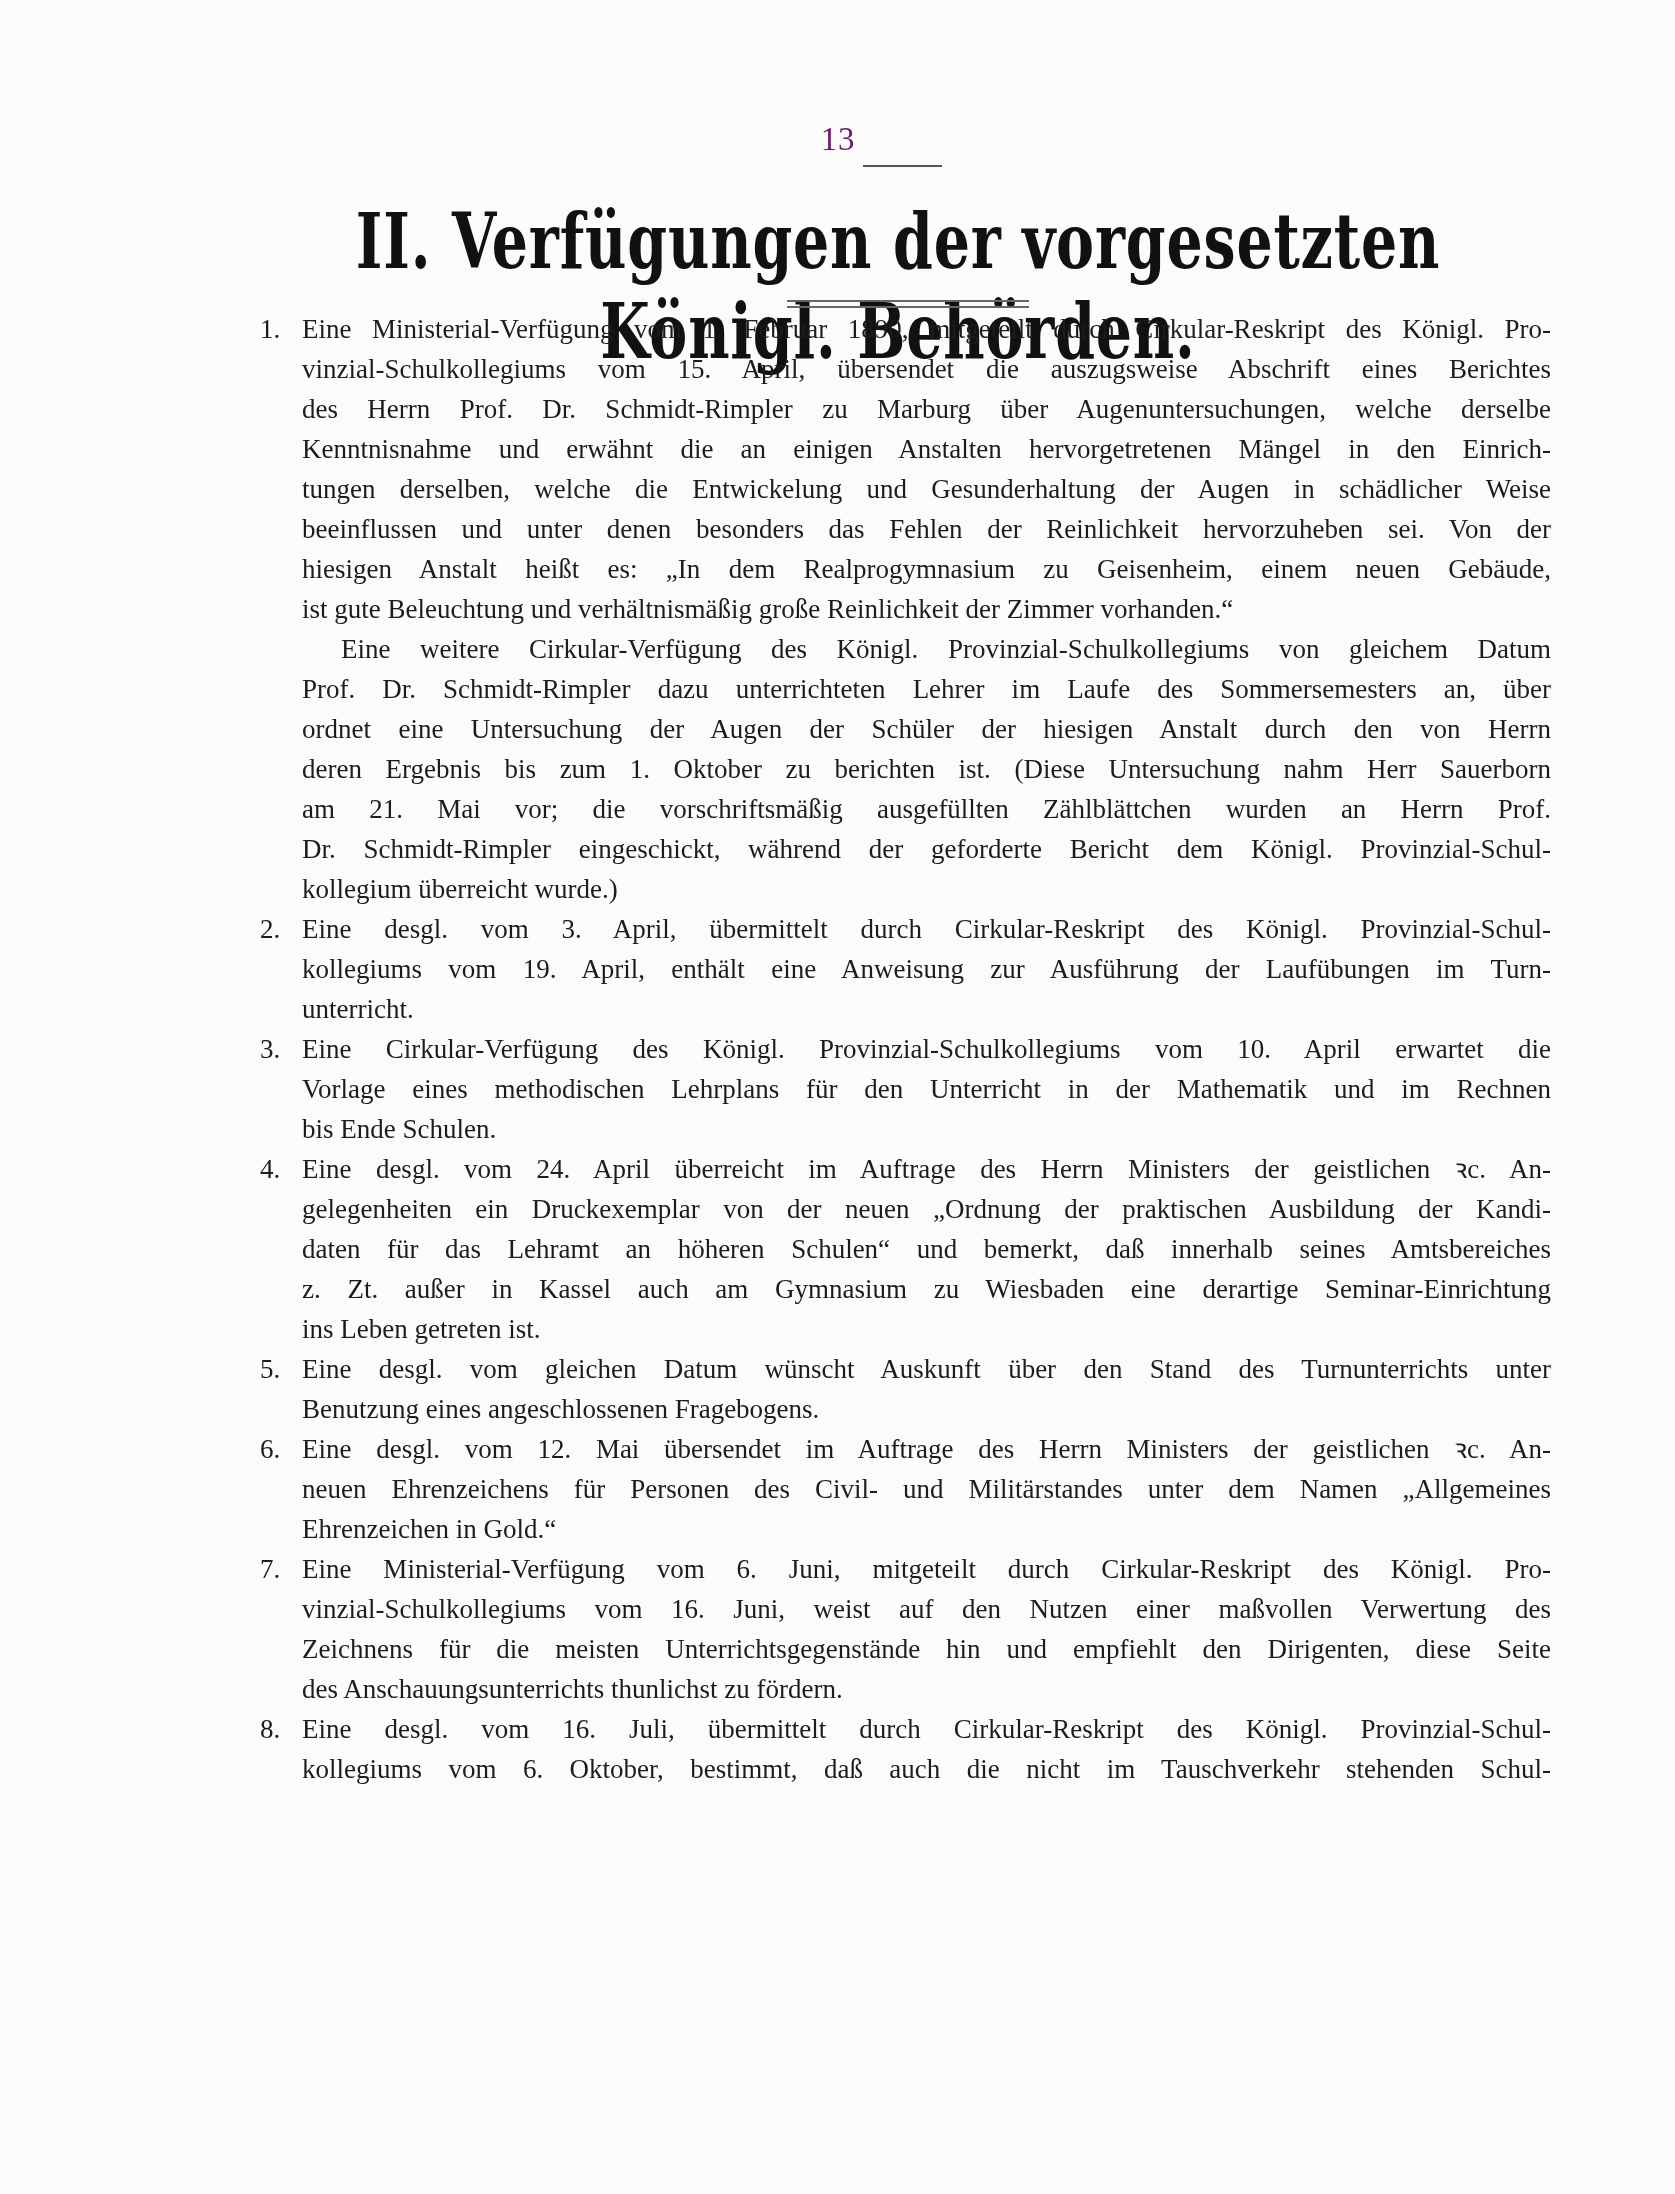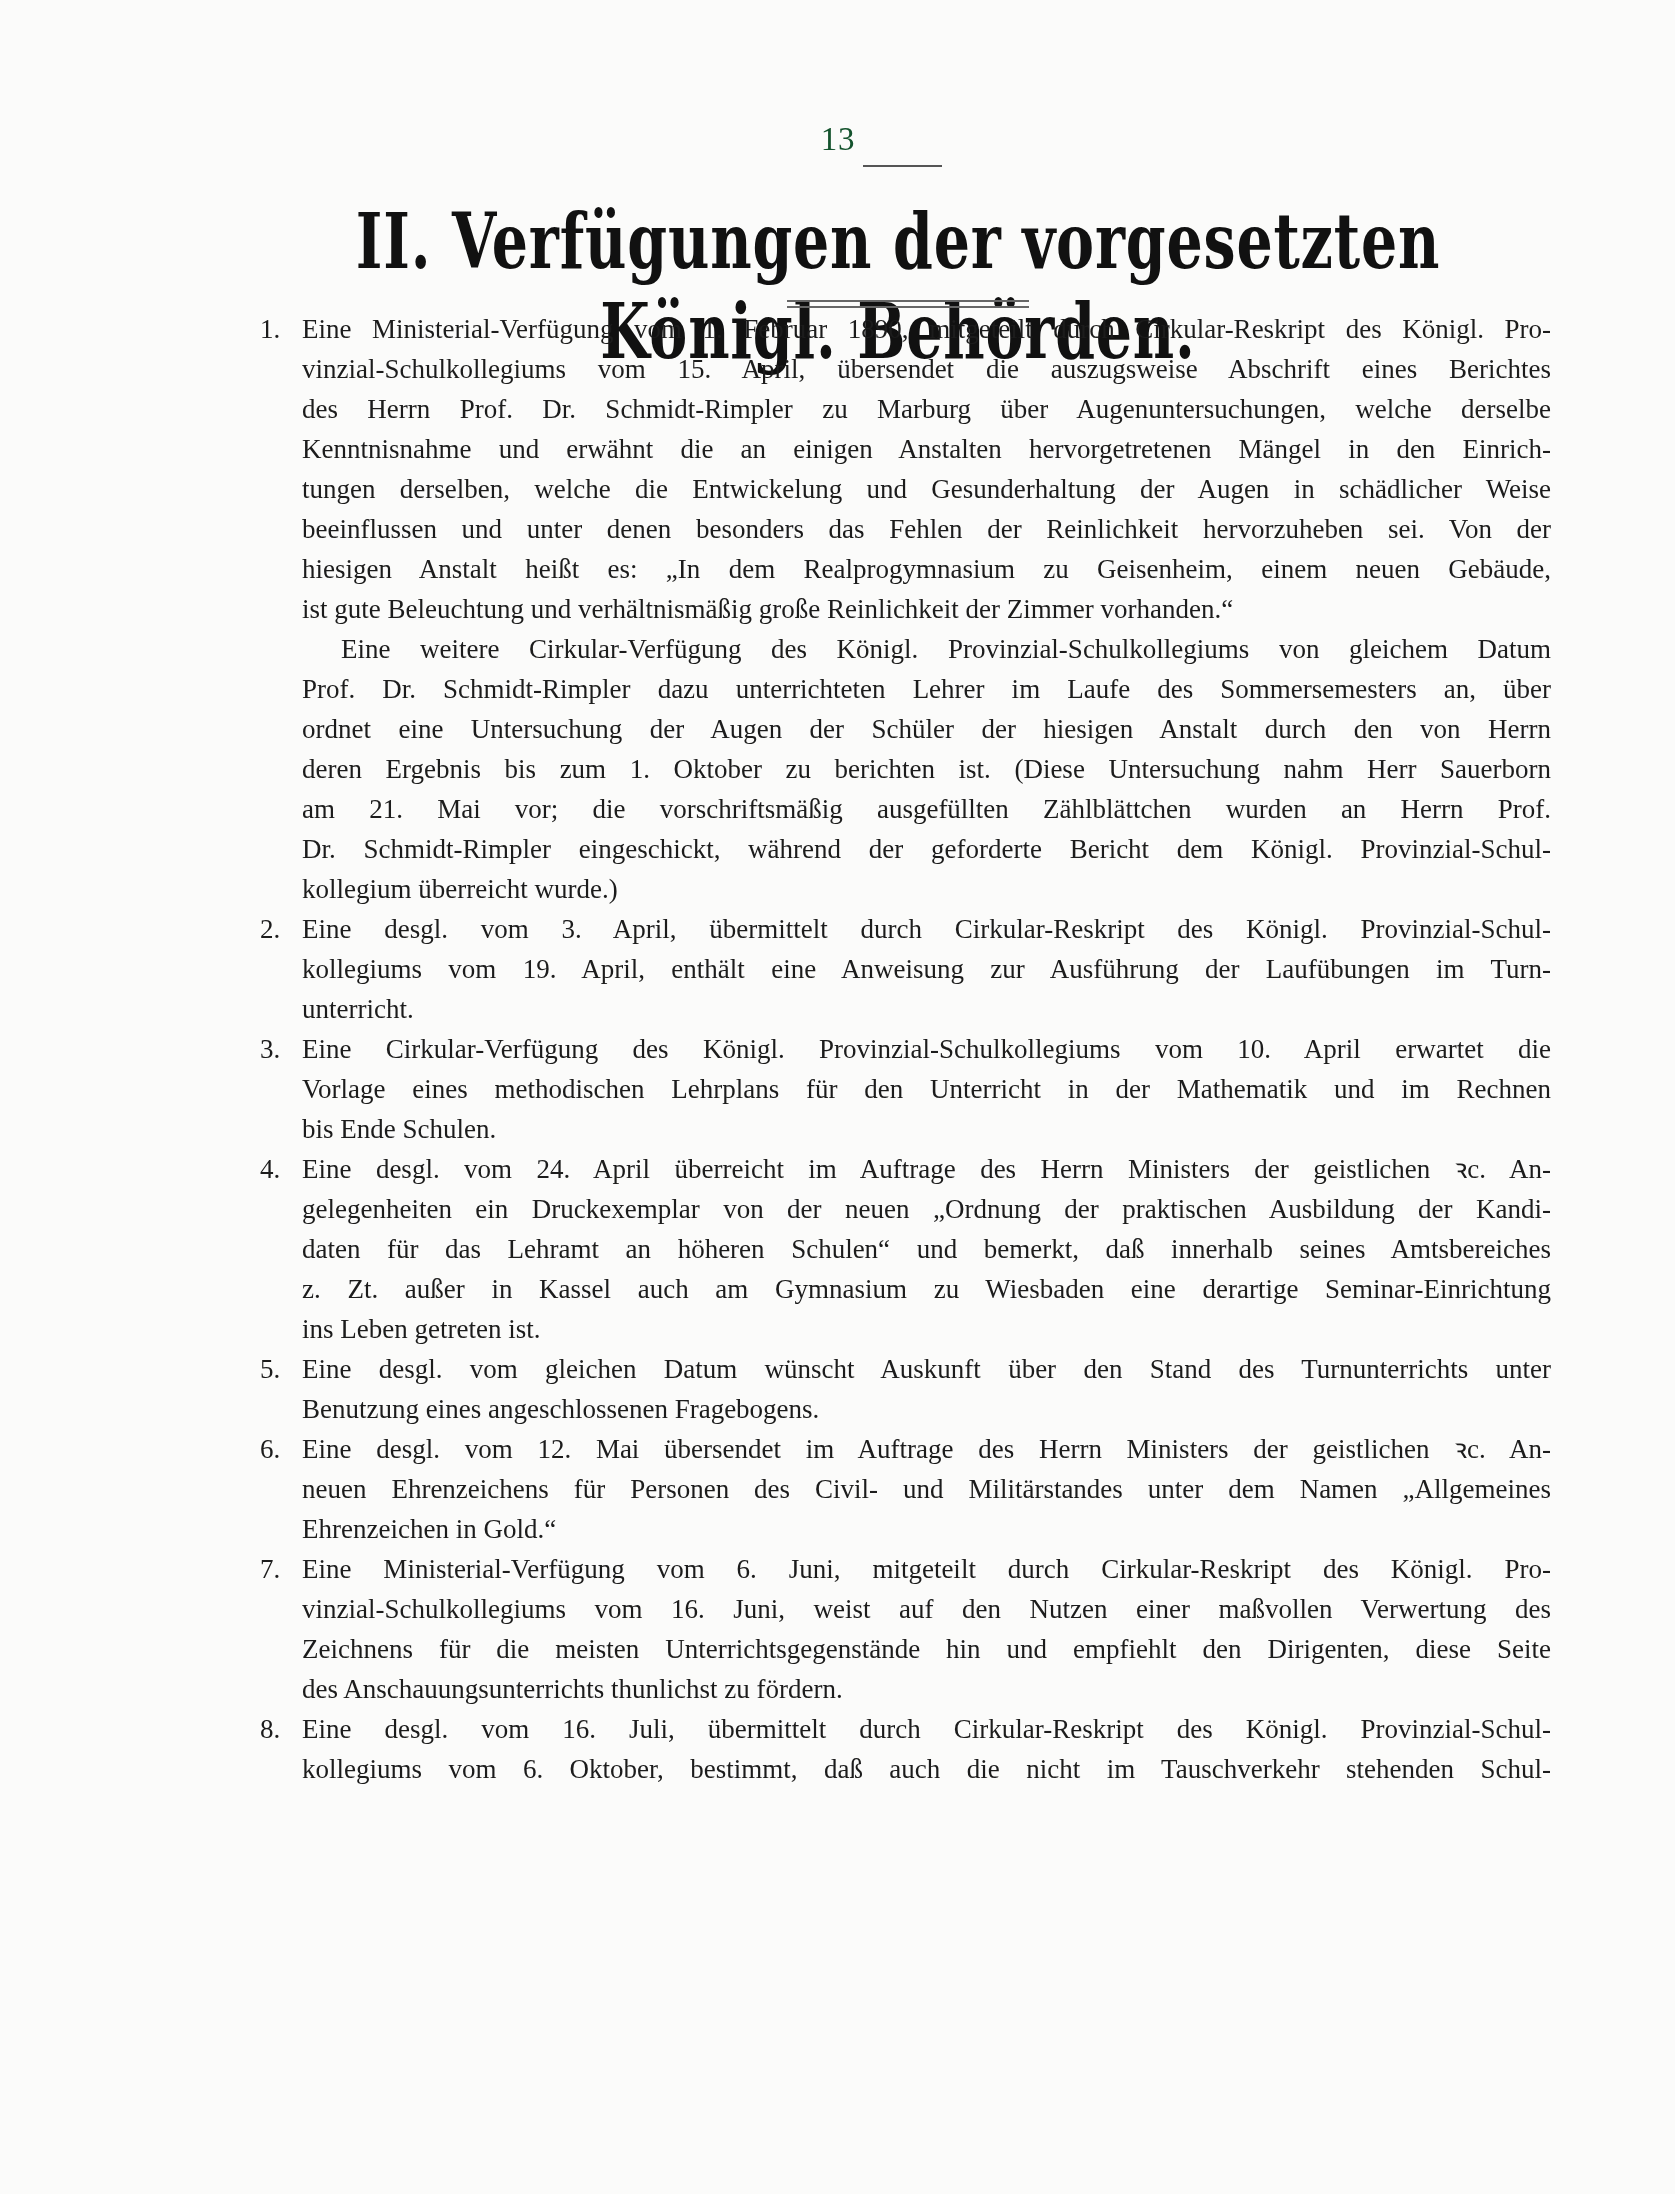--- a/index.html
+++ b/index.html
@@ -7,21 +7,21 @@
     width: 1676px; height: 2194px;
     background: #fbfbfa;
     color: #1a1a1a;
     font-family: "DejaVu Serif", serif;
     position: relative;
     overflow: hidden;
   }
   .page-number {
     position: absolute; top: 121px; left: 0; width: 1676px;
     text-align: center; font-size: 33px; letter-spacing: 0.8px;
-    font-family: "Liberation Serif", serif; color: #14532d;
+    font-family: "Liberation Serif", serif; color: #701a75;
   }
   .page-number-rule {
     position: absolute; top: 165px; left: 863px; width: 79px; height: 1.5px;
     background: #555;
   }
   .title {
     position: absolute; top: 195px; left: 234px; width: 1328px;
     text-align: center; font-size: 57px; font-weight: bold;
     font-family: "DejaVu Serif", serif;
     letter-spacing: 0.8px; color: #111;

